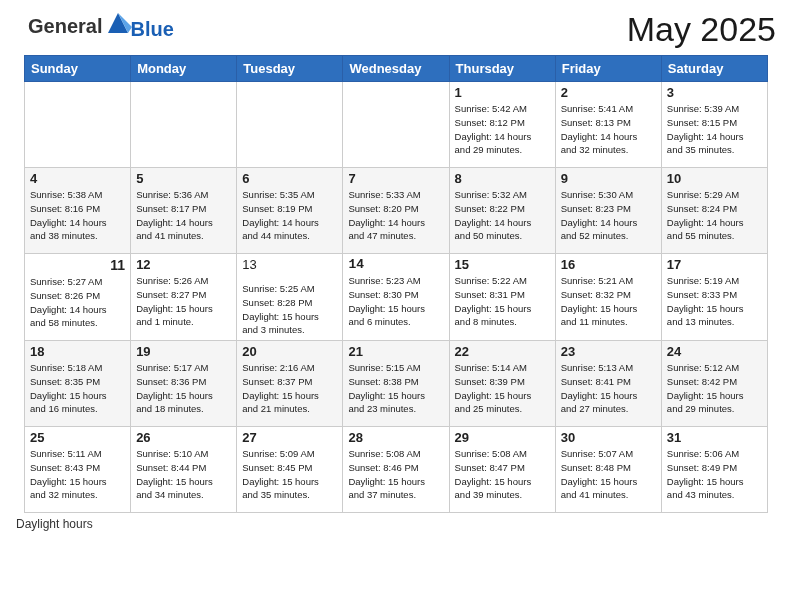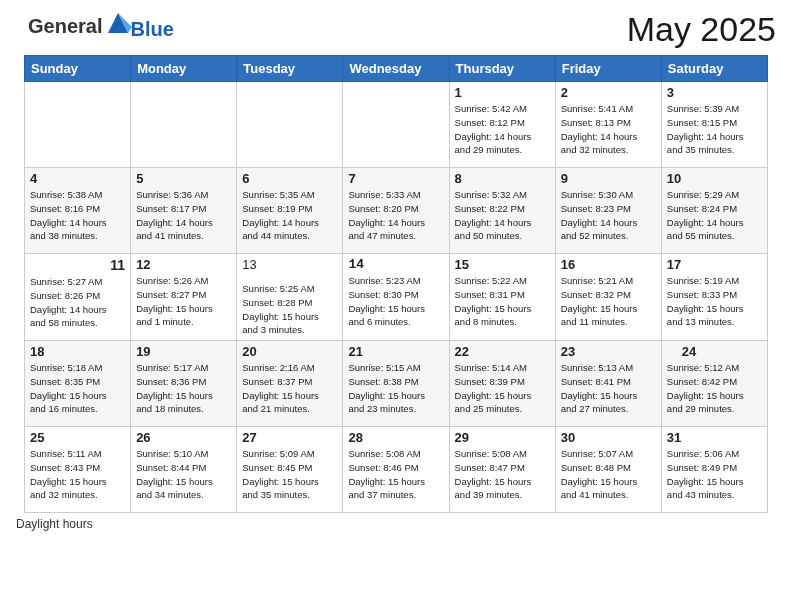--- a/index.html
+++ b/index.html
@@ -233,21 +233,21 @@
 and 25 minutes.</div>
           </td>
           <td style="border: 1px solid rgb(204, 204, 204); vertical-align: top; padding: 3px 5px; font-size: 10px; color: rgb(34, 34, 34); height: 86px; background: rgb(245, 245, 245);">
             <span style="font-size: 13px; font-weight: bold; display: block; margin-bottom: 2px;">23</span>
             <div style="font-size: 9.5px; line-height: 1.45; color: rgb(34, 34, 34); white-space: pre-line;">Sunrise: 5:13 AM
 Sunset: 8:41 PM
 Daylight: 15 hours
 and 27 minutes.</div>
           </td>
           <td style="border: 1px solid rgb(204, 204, 204); vertical-align: top; padding: 3px 5px; font-size: 10px; color: rgb(34, 34, 34); height: 86px; background: rgb(245, 245, 245);">
-            <span style="font-size: 13px; font-weight: bold; display: block; margin-bottom: 2px; margin-left: 15px;">24</span>
+            <span style="font-size: 13px; font-weight: bold; display: block; margin-bottom: 2px;">24</span>
             <div style="font-size: 9.5px; line-height: 1.45; color: rgb(34, 34, 34); white-space: pre-line;">Sunrise: 5:12 AM
 Sunset: 8:42 PM
 Daylight: 15 hours
 and 29 minutes.</div>
           </td>
         </tr>
         <tr>
           <td style="border: 1px solid rgb(204, 204, 204); vertical-align: top; padding: 3px 5px; font-size: 10px; color: rgb(34, 34, 34); height: 86px; background: rgb(255, 255, 255);">
             <span style="font-size: 13px; font-weight: bold; display: block; margin-bottom: 2px;">25</span>
             <div style="font-size: 9.5px; line-height: 1.45; color: rgb(34, 34, 34); white-space: pre-line;">Sunrise: 5:11 AM

